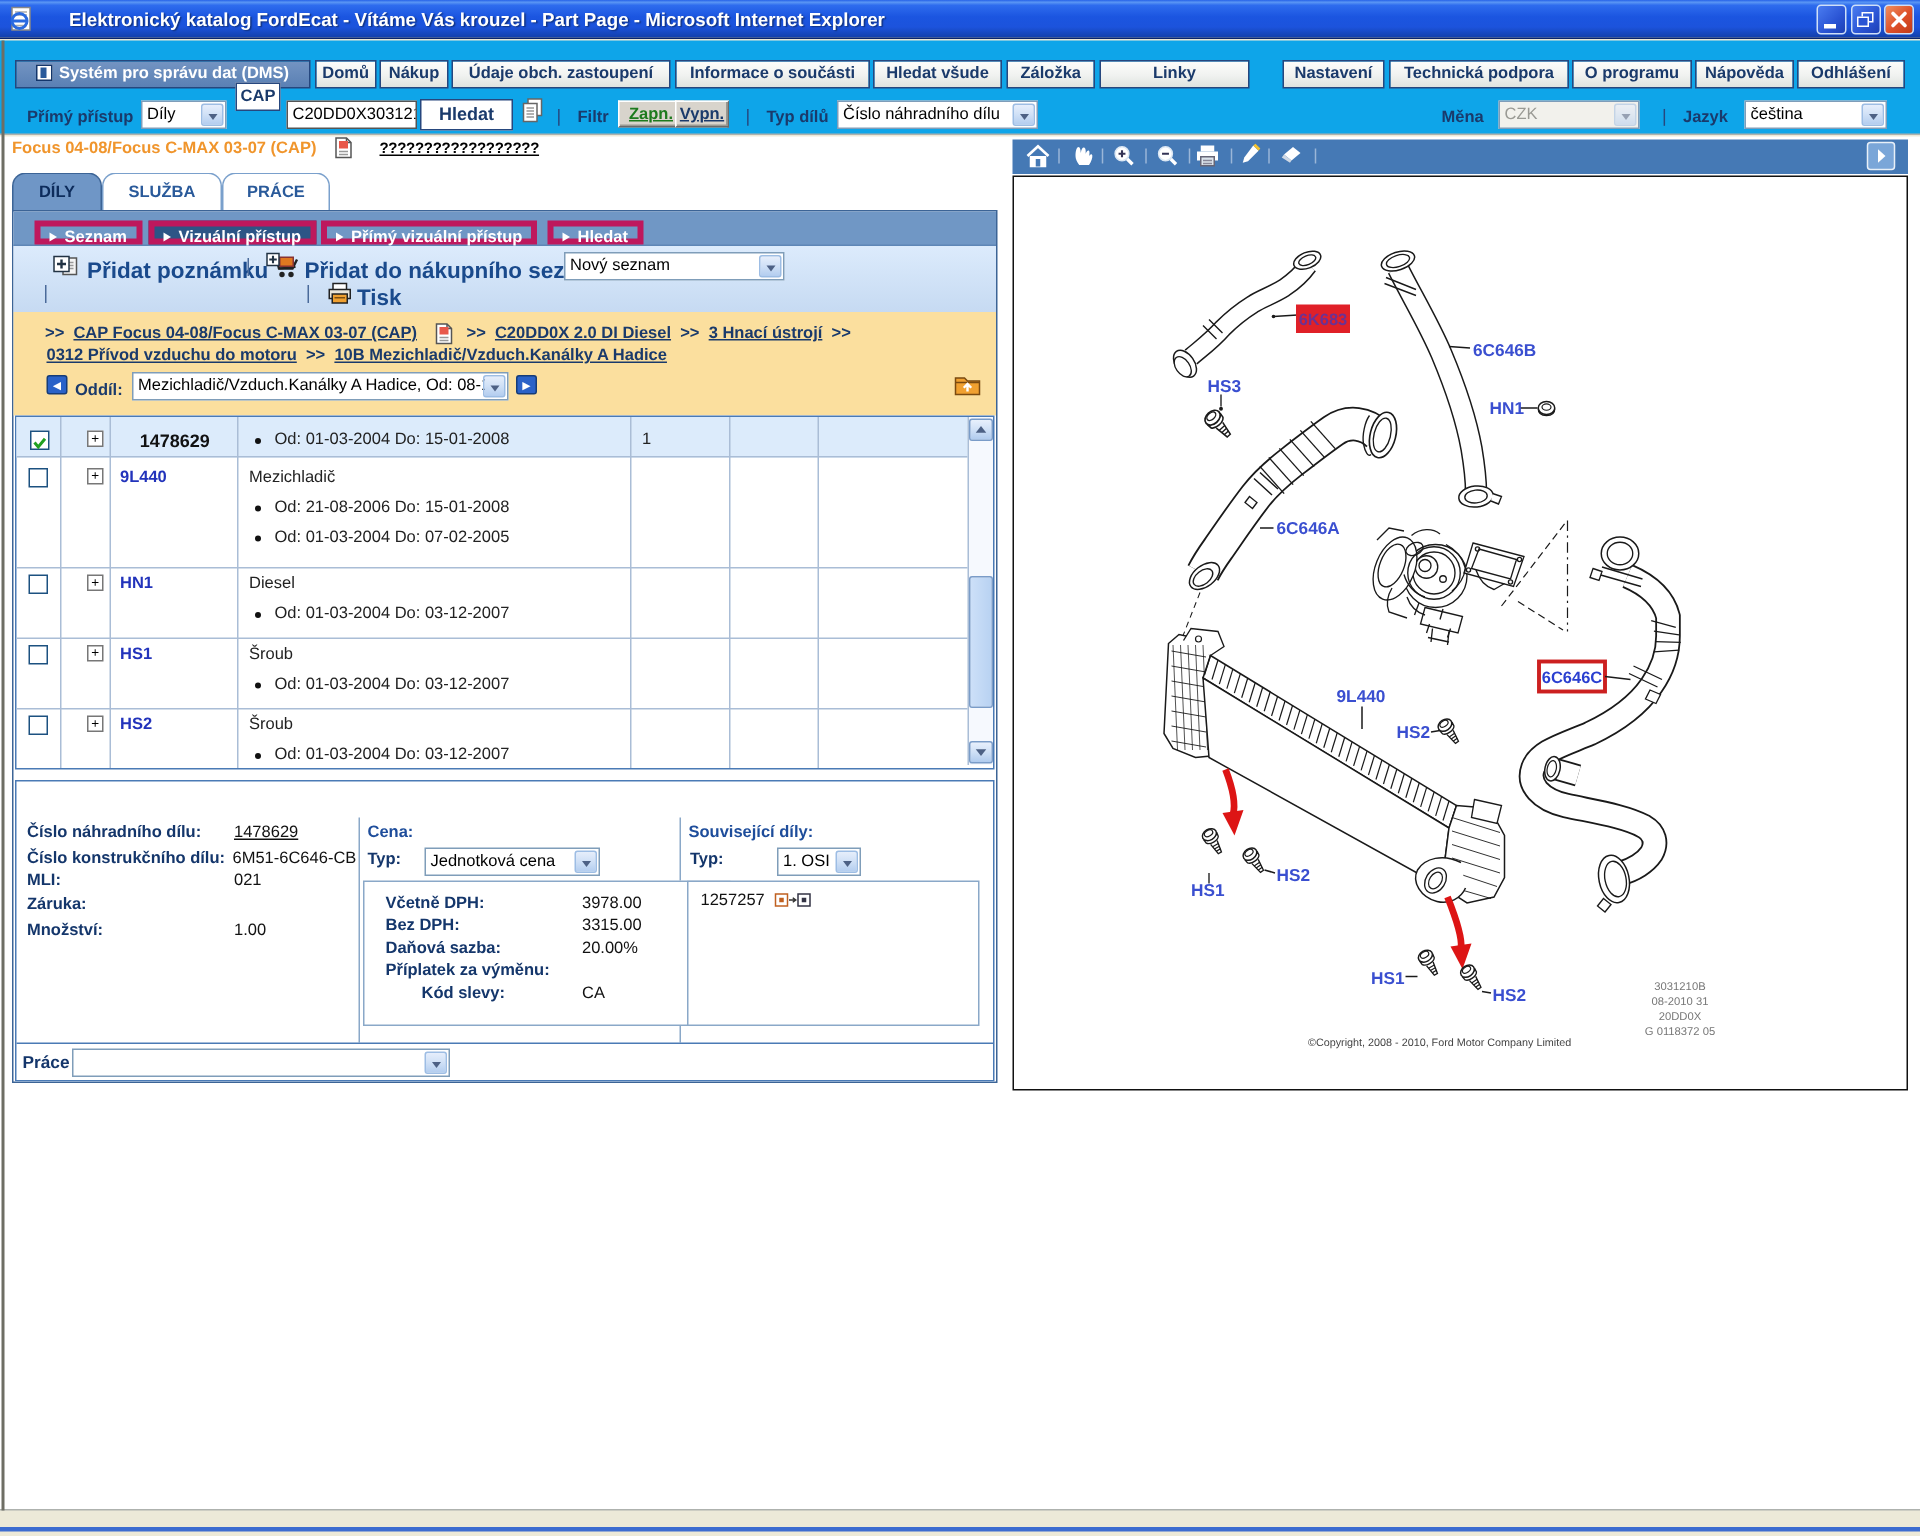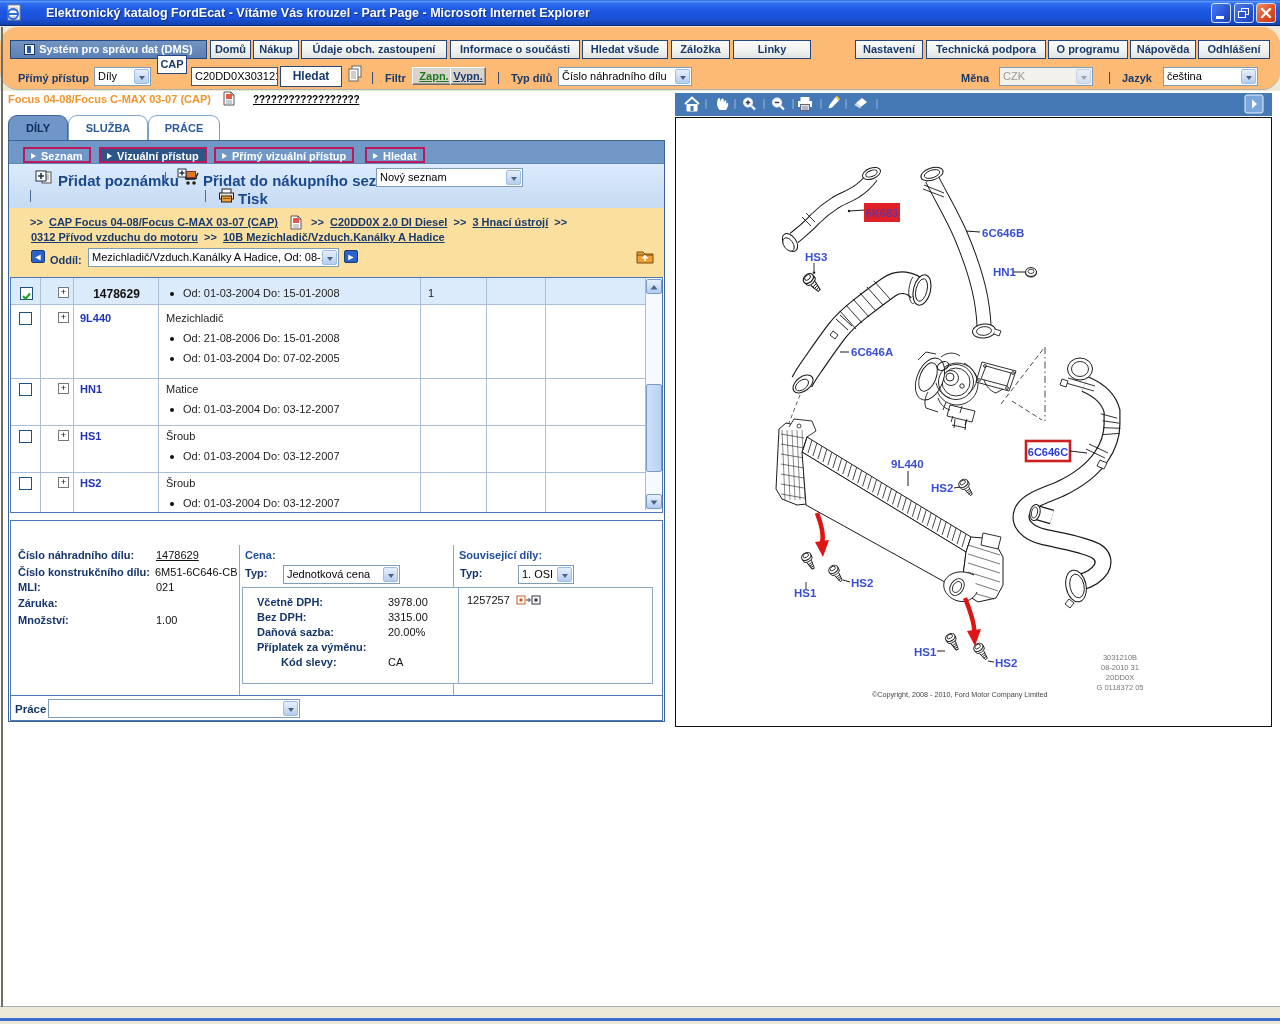--- a/index.html
+++ b/index.html
@@ -14,22 +14,22 @@
   border-bottom:1px solid #08246e; }
 #titletext { position:absolute; left:46px; top:6px; color:#fff; font-size:12.5px; font-weight:bold;
   text-shadow:1px 1px 1px #10307c; }
 .winbtn { position:absolute; top:3px; width:20px; height:20px; border-radius:3px;
   border:1px solid #cfe0f8; color:#fff; font-size:11px; text-align:center; }
 #btnmin  { left:1211px; background:linear-gradient(135deg,#4a7cf0 0%,#2a54d4 60%,#1c40b4 100%); }
 #btnmax  { left:1234px; background:linear-gradient(135deg,#4a7cf0 0%,#2a54d4 60%,#1c40b4 100%); }
 #btncls  { left:1256px; background:linear-gradient(135deg,#f09060 0%,#dd4f28 55%,#c23a18 100%); }
 
 
-#apptb { position:absolute; left:0; top:27px; width:1280px; height:63px; background:#fdba74;
-  border-bottom:1px solid #aeb2ae;border-radius:18px; }
+#apptb { position:absolute; left:0; top:27px; width:1280px; height:63px; background:#0ea5e9;
+  border-bottom:1px solid #aeb2ae; }
 .navbtn { position:absolute; top:13px; height:19px; border:1px solid #26477e;
   background:linear-gradient(180deg,#fdfdfb 0%,#f0f2f0 55%,#dfe3df 100%);
   color:#1a3a6b; font-size:11px; font-weight:bold; text-align:center; line-height:17px; }
 .navsel { background:linear-gradient(180deg,#7394c2 0%,#5a80b4 100%); color:#fff; }
 .lbl { color:#1a3a6b; font-size:11px; font-weight:bold; position:absolute; }
 .sep2 { color:#26477e; font-size:12px; position:absolute; }
 .xpsel { position:absolute; height:19px; background:#fff; border:1px solid #7f9db9;
   font-size:11px; color:#000; line-height:17px; padding-left:3px; overflow:hidden; white-space:nowrap; }
 .xpsel .arr { position:absolute; right:1px; top:1px; bottom:1px; width:15px;
   background:linear-gradient(180deg,#e6eefb 0%,#cfe0f6 50%,#b3cdef 100%); border:1px solid #9dbde4; border-radius:2px; }
@@ -48,21 +48,21 @@
 
 #lp { position:absolute; left:8px; top:23px; width:657px; height:608px; }
 .tab { position:absolute; top:1px; height:25px; border:1px solid #7aa0cc; border-bottom:none;
   border-radius:9px 9px 0 0; font-size:11px; font-weight:bold; text-align:center; padding-top:6px; background:#fff; color:#2a5a9a; }
 #tab1 { left:0px; width:60px; background:#6f96c6; color:#0d2c5c; border-color:#3c6496; height:26px; }
 #tab2 { left:60px; width:80px; }
 #tab3 { left:140px; width:72px; }
 #lpbody { position:absolute; left:0; top:26px; width:657px; height:582px; border:1px solid #3c6496; background:#fff; }
 
 #subtabs { position:absolute; left:0; top:0; width:655px; height:23px; background:#7097c5; border-bottom:1px solid #5e86b6; }
-.stbtn { position:absolute; top:6px; height:16px; border:2px solid #be185d; color:#fff; font-size:11px;
+.stbtn { position:absolute; top:6px; height:16px; border:4px solid #be185d; color:#fff; font-size:11px;
   font-weight:bold; line-height:14px; padding:0 6px 0 16px; background:#7097c5; }
 .stbtn:before { content:""; position:absolute; left:6px; top:4px; border-top:3.5px solid transparent;
   border-bottom:3.5px solid transparent; border-left:5px solid #fff; }
 .stsel { background:#2d5586; }
 
 #acttb { position:absolute; left:0; top:23px; width:655px; height:44px;
   background:linear-gradient(180deg,#dcebfc 0%,#c6daf2 100%); }
 .actlbl { position:absolute; color:#1a4a8c; font-size:15px; font-weight:bold; }
 .vbar { position:absolute; width:1px; background:#4a6a9a; height:12px; }
 
@@ -135,21 +135,21 @@
   </div>
   <div id="apptb">
     <div class="navbtn navsel" style="left:10px;width:197px;">
       <span style="display:inline-block;width:11px;height:11px;background:#fff;border:1px solid #14366b;vertical-align:-2px;margin-right:4px;position:relative;"><span style="position:absolute;left:2px;top:1px;width:4px;height:7px;background:#2a5a9a;"></span></span>Systém pro správu dat (DMS)</div>
     <div class="navbtn" style="left:210px;width:41px;">Domů</div>
     <div class="navbtn" style="left:253px;width:46px;">Nákup</div>
     <div class="navbtn" style="left:301px;width:146px;">Údaje obch. zastoupení</div>
     <div class="navbtn" style="left:450px;width:130px;">Informace o součásti</div>
     <div class="navbtn" style="left:582px;width:86px;">Hledat všude</div>
     <div class="navbtn" style="left:671px;width:59px;">Záložka</div>
-    <div class="navbtn" style="left:733px;width:78px;">Linky</div>
+    <div class="navbtn" style="left:733px;width:100px;">Linky</div>
     <div class="navbtn" style="left:855px;width:68px;">Nastavení</div>
     <div class="navbtn" style="left:926px;width:120px;">Technická podpora</div>
     <div class="navbtn" style="left:1048px;width:80px;">O programu</div>
     <div class="navbtn" style="left:1130px;width:66px;">Nápověda</div>
     <div class="navbtn" style="left:1198px;width:72px;">Odhlášení</div>
 
     <div class="lbl" style="left:18px;top:45px;">Přímý přístup</div>
     <div class="xpsel" style="left:94px;top:40px;width:57px;">Díly<span class="arr"></span></div>
     <div class="btn2" style="left:157px;top:28px;width:30px;">CAP</div>
     <div class="xpsel" style="left:191px;top:40px;width:87px;border:1px solid #555;">C20DD0X3031210</div>
@@ -269,21 +269,21 @@
           <div class="ptno" style="left:69px;top:34px;">9L440</div>
           <div class="desc" style="left:155px;top:34px;">Mezichladič</div>
           <div class="bullet" style="left:159px;top:59px;"></div>
           <div class="desc" style="left:172px;top:54px;">Od: 21-08-2006&nbsp;Do: 15-01-2008</div>
           <div class="bullet" style="left:159px;top:79px;"></div>
           <div class="desc" style="left:172px;top:74px;">Od: 01-03-2004&nbsp;Do: 07-02-2005</div>
 
           <div class="cb" style="left:8px;top:105px;"></div>
           <div class="plus" style="left:47px;top:105px;">+</div>
           <div class="ptno" style="left:69px;top:105px;">HN1</div>
-          <div class="desc" style="left:155px;top:105px;">Matice</div>
+          <div class="desc" style="left:155px;top:105px;">Diesel</div>
           <div class="bullet" style="left:159px;top:130px;"></div>
           <div class="desc" style="left:172px;top:125px;">Od: 01-03-2004&nbsp;Do: 03-12-2007</div>
 
           <div class="cb" style="left:8px;top:152px;"></div>
           <div class="plus" style="left:47px;top:152px;">+</div>
           <div class="ptno" style="left:69px;top:152px;">HS1</div>
           <div class="desc" style="left:155px;top:152px;">Šroub</div>
           <div class="bullet" style="left:159px;top:177px;"></div>
           <div class="desc" style="left:172px;top:172px;">Od: 01-03-2004&nbsp;Do: 03-12-2007</div>
 

